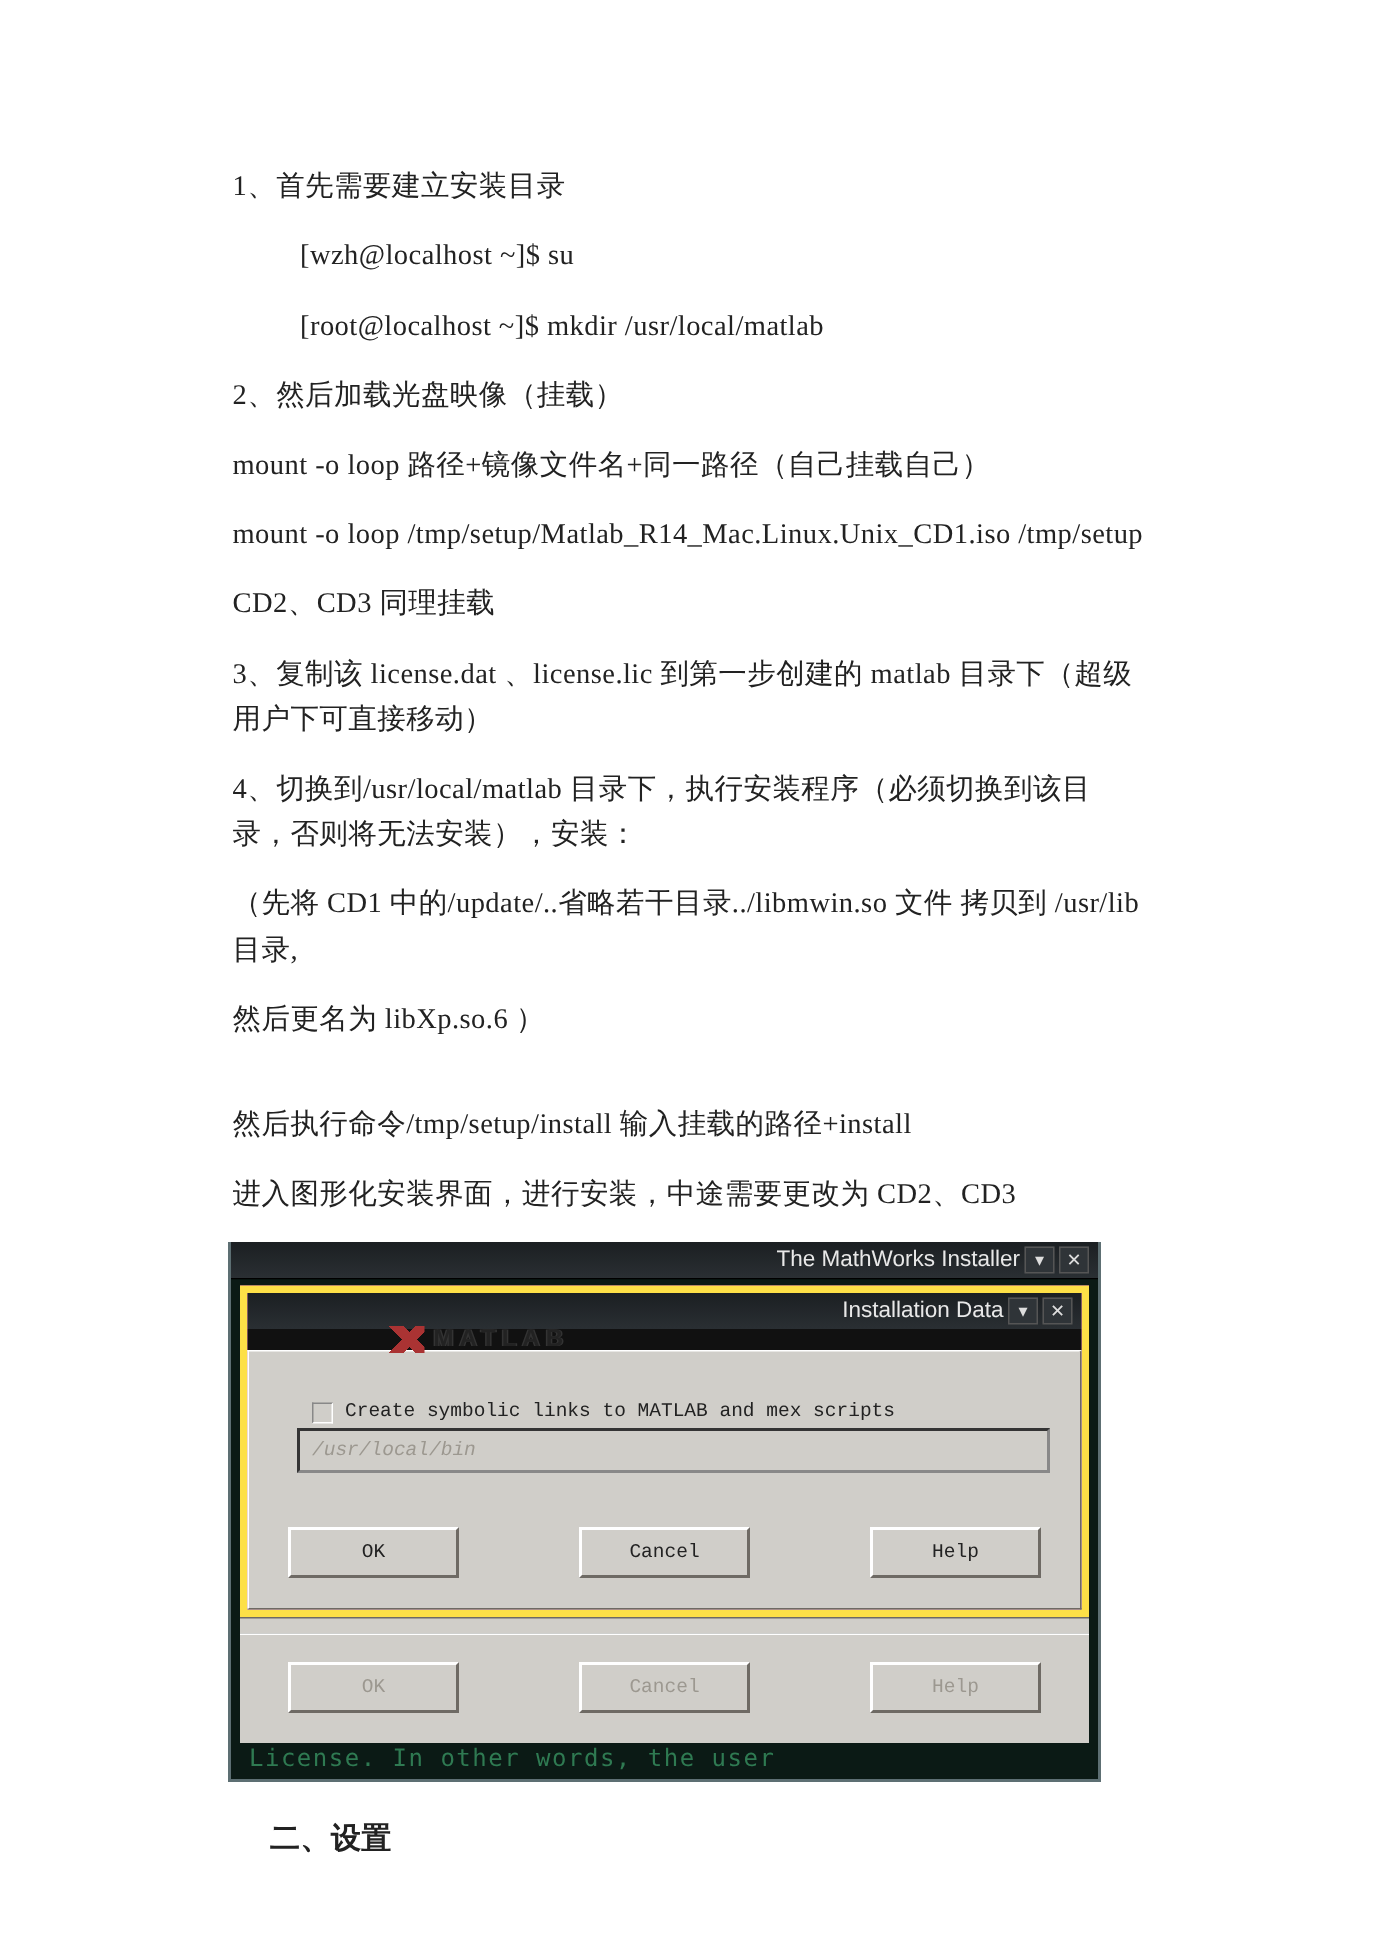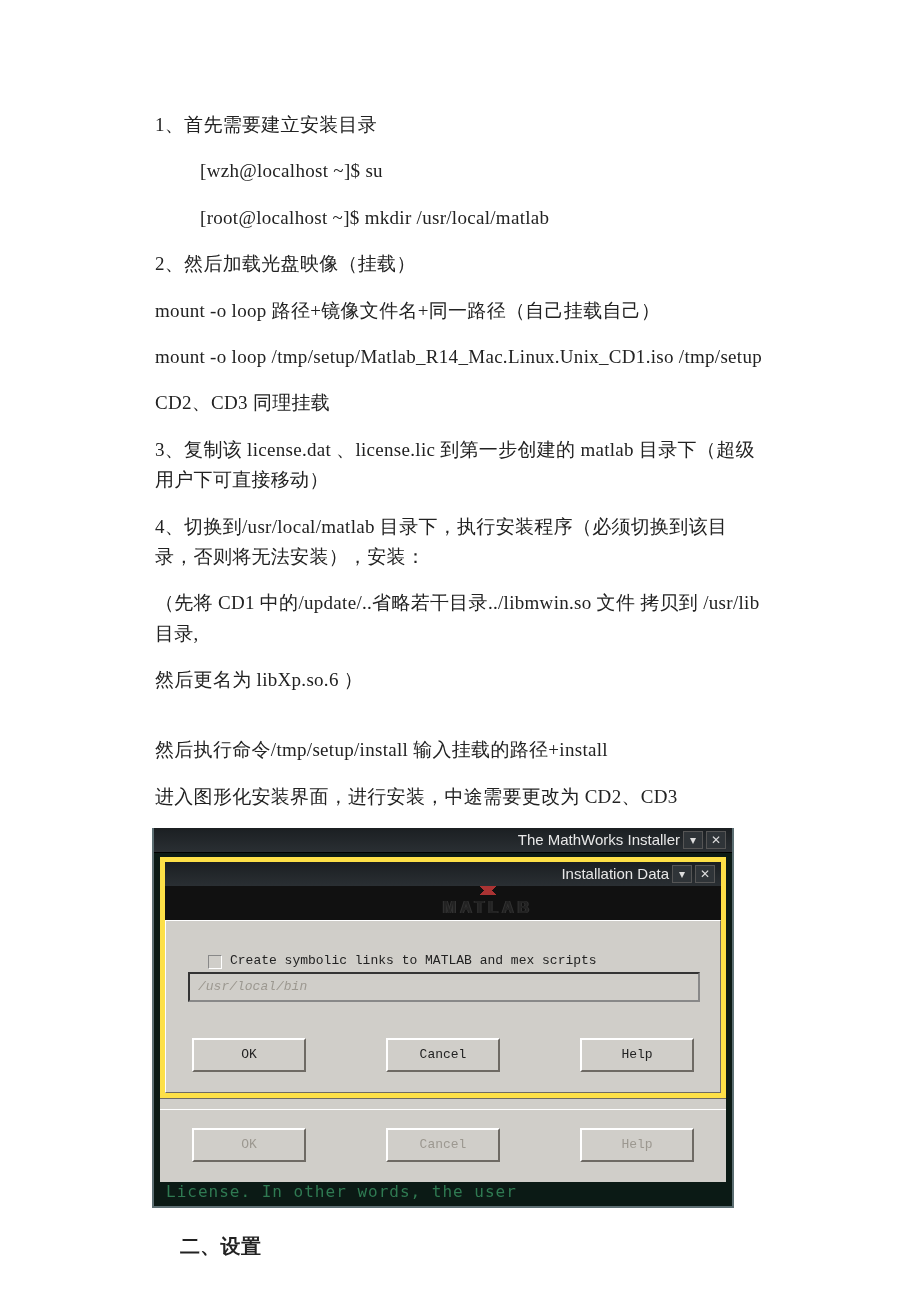--- a/index.html
+++ b/index.html
@@ -71,23 +71,23 @@
     padding: 4px 6px 4px 6px;
   }
 
   .inner-window {
     margin: 0 0 0 0;
     background: #d946ef;
     border: 5px solid #fde047;
   }
   .inner-titlebar { }
   .matlab-banner {
-    height: 34px;
+    height: 14px;
     background: #111;
-    display: flex; align-items: center; padding-left: 90px; flex-direction: column;
+    display: flex; align-items: center; padding-left: 90px;
   }
   .matlab-banner .mw-shape {
     width: 28px; height: 18px; margin-right: 6px;
     background:
       linear-gradient(135deg, transparent 48%, #a33 48%, #a33 70%, transparent 70%),
       linear-gradient(45deg, transparent 48%, #a33 48%, #a33 70%, transparent 70%);
   }
   .matlab-banner .mw-text {
     color: #222; font-family: Arial, sans-serif; font-weight: 900;
     letter-spacing: 4px; font-size: 16px;
@@ -112,21 +112,21 @@
   }
   .check-row .cb {
     width: 12px; height: 12px;
     background: #d0cec9;
     border: 1px solid #6e6a64;
     border-top-color: #888; border-left-color: #888;
     border-right-color: #fff; border-bottom-color: #fff;
     margin-right: 8px;
   }
   .path-field {
-    margin-left: 2px;
+    margin-left: 12px;
     height: 26px;
     border: 2px inset #888;
     background: #d0cec9;
     display: flex; align-items: center;
     padding: 0 8px;
     font-size: 13px;
     color: #9c9890;
     font-style: italic;
   }
 

